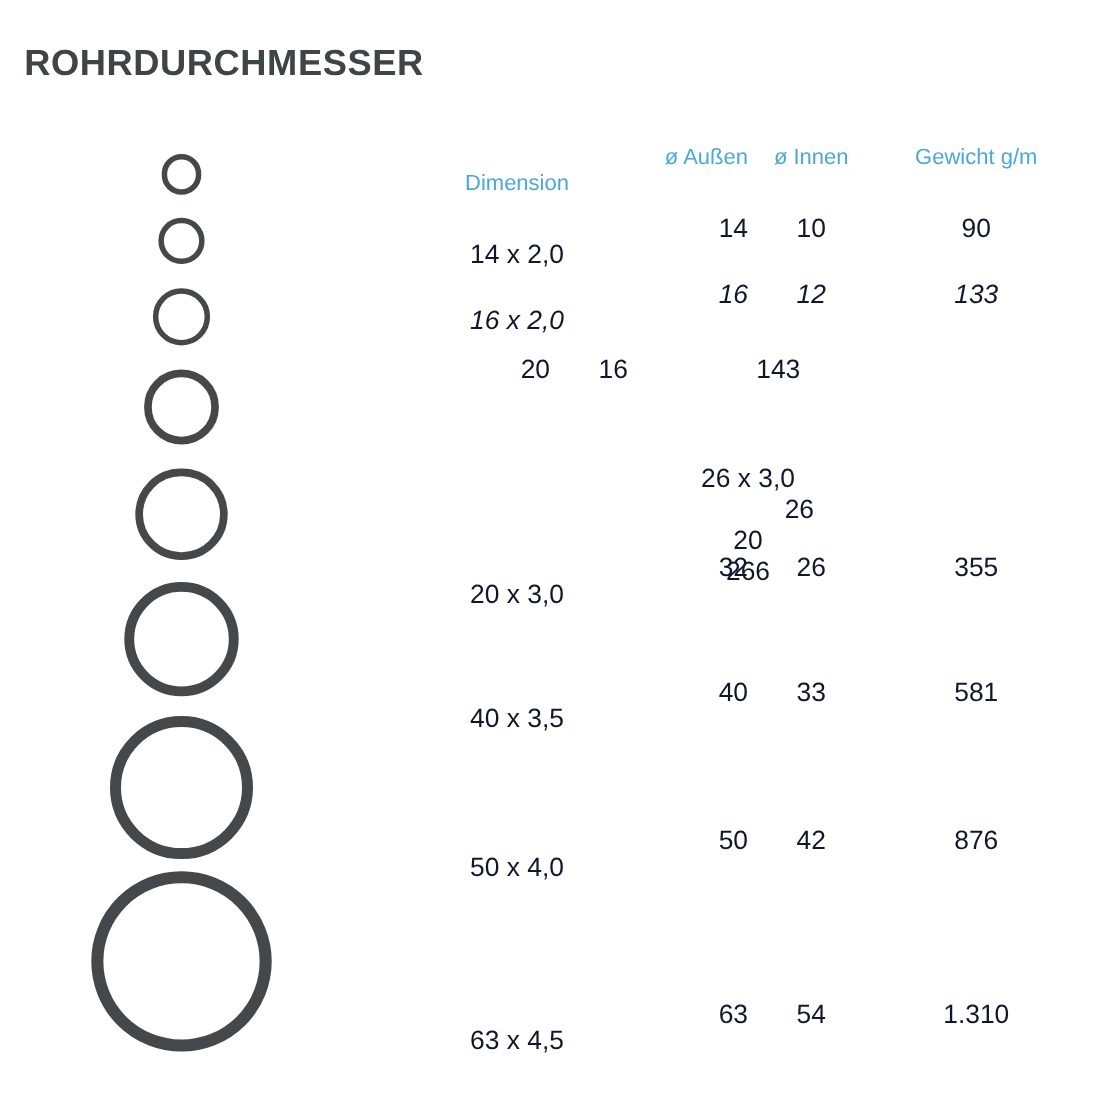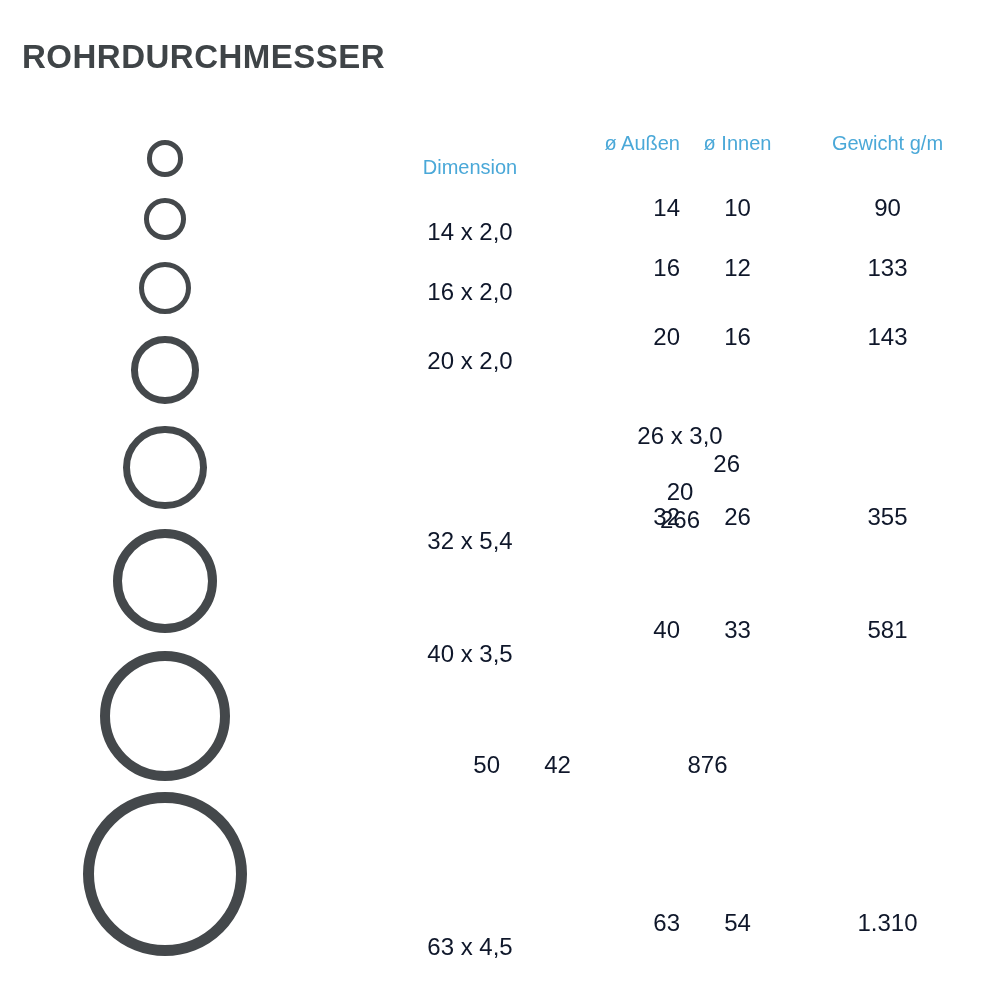--- a/index.html
+++ b/index.html
@@ -120,51 +120,51 @@
       <div class="cell c-in">ø Innen</div>
       <div class="cell c-wt">Gewicht g/m</div>
     </div>
     <div id="table-body">
         <div class="row" style="height: 57px;">
           <div class="cell c-dim">14 x 2,0</div>
           <div class="cell c-out">14</div>
           <div class="cell c-in">10</div>
           <div class="cell c-wt">90</div>
         </div>
-        <div class="row" style="height: 64px;">
+        <div class="row" style="height: 64px; font-style: italic;">
           <div class="cell c-dim">16 x 2,0</div>
           <div class="cell c-out">16</div>
           <div class="cell c-in">12</div>
           <div class="cell c-wt">133</div>
         </div>
         <div class="row" style="height: 74px;">
-          <div class="cell c-dim">20 x 2,0</div>
           <div class="cell c-out">20</div>
           <div class="cell c-in">16</div>
           <div class="cell c-wt">143</div>
         </div>
         <div class="row" style="height: 90px; flex-direction: column;">
           <div class="cell c-dim">26 x 3,0</div>
           <div class="cell c-out">26</div>
           <div class="cell c-in">20</div>
           <div class="cell c-wt">266</div>
         </div>
         <div class="row" style="height: 105px;">
-          <div class="cell c-dim">32 x 5,4</div>
+          <div class="cell c-dim">20 x 3,0</div>
           <div class="cell c-out">32</div>
           <div class="cell c-in">26</div>
           <div class="cell c-wt">355</div>
         </div>
         <div class="row" style="height: 122px;">
           <div class="cell c-dim">40 x 3,5</div>
           <div class="cell c-out">40</div>
           <div class="cell c-in">33</div>
           <div class="cell c-wt">581</div>
         </div>
         <div class="row" style="height: 148px;">
+          <div class="cell c-dim">50 x 4,0</div>
           <div class="cell c-out">50</div>
           <div class="cell c-in">42</div>
           <div class="cell c-wt">876</div>
         </div>
         <div class="row" style="height: 168px;">
           <div class="cell c-dim">63 x 4,5</div>
           <div class="cell c-out">63</div>
           <div class="cell c-in">54</div>
           <div class="cell c-wt">1.310</div>
         </div>

